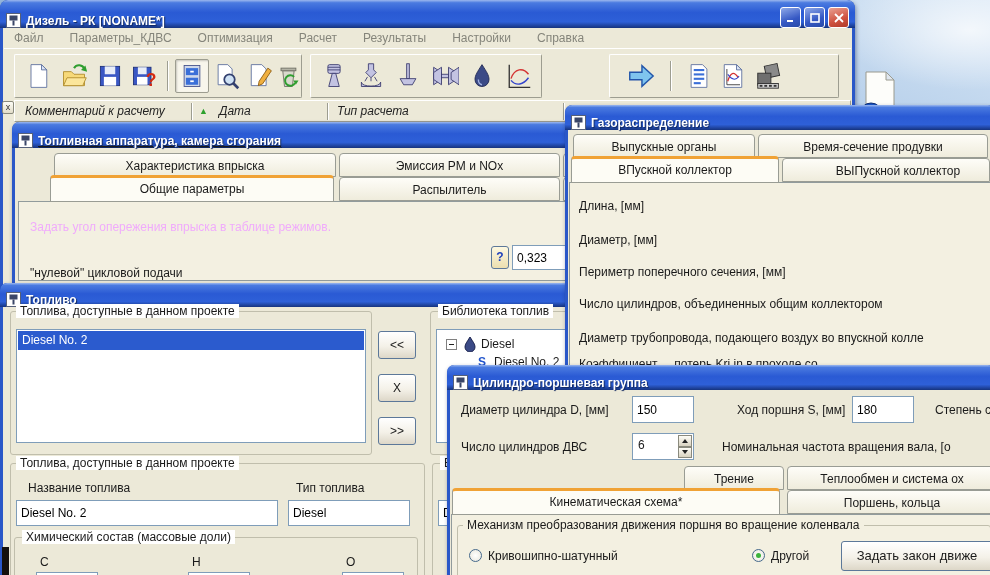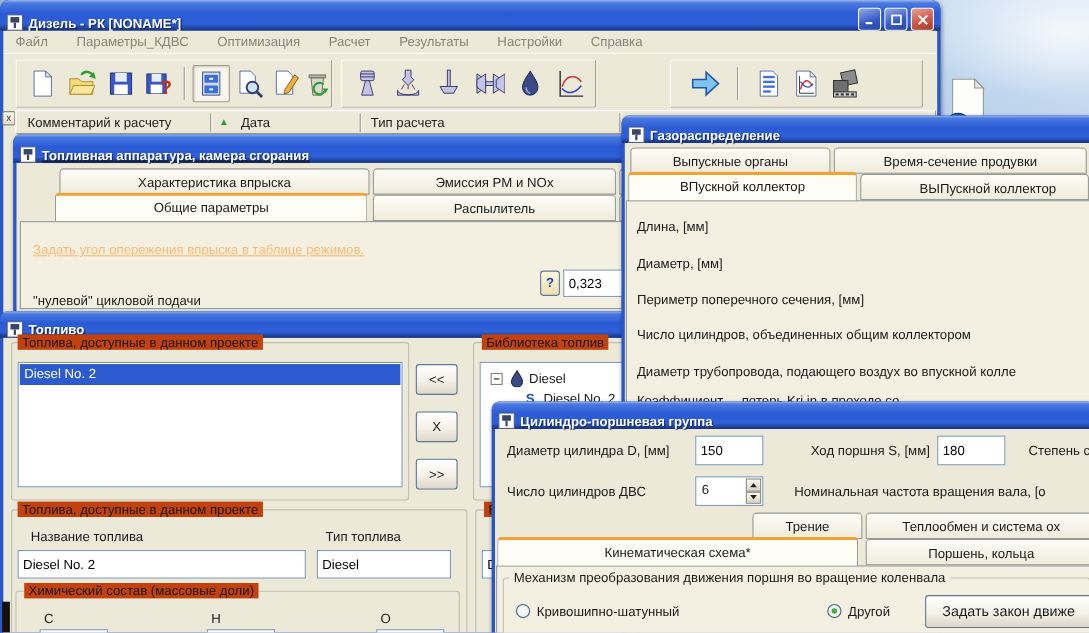--- a/index.html
+++ b/index.html
@@ -20,37 +20,37 @@
 
   
   .menubar { position:absolute; left:4px; right:4px; top:28px; height:20px; background:#ece9d8; display:flex; gap:26px; padding:3px 10px 0 10px; color:#85857b; }
   .menubar span { cursor:default; }
   .toolbar { position:absolute; left:4px; right:4px; top:48px; height:52px; background:#ece9d8; border-top:1px solid #fff; }
   .tpanel { position:absolute; top:5px; height:44px; background:#ece9d8; border:1px solid #fff; border-right-color:#9d9d90; border-bottom-color:#9d9d90; border-radius:2px; }
   .ticon { position:absolute; top:4px; width:34px; height:34px; display:flex; align-items:center; justify-content:center; border-radius:2px; }
   .ticon.pressed { background:#f8f6ec; border:1px solid #9d9d90; box-shadow:inset 1px 1px 2px rgba(0,0,0,.2); }
   .tsep { position:absolute; top:6px; width:2px; height:30px; border-left:1px solid #9d9d90; border-right:1px solid #fff; }
 
-  .hdrrow { position:absolute; left:14px; right:4px; top:100px; height:22px; background:#ece9d8; border:1px solid #fff; border-right-color:#9d9d90; border-bottom-color:#9d9d90; }
+  .hdrrow { position:absolute; left:14px; right:4px; top:100px; height:22px; background:#ece9d8; border:1px solid #fff; border-right-color:#9d9d90; border-bottom-color:#9d9d90;font-style:italic; }
   .hdrcell { position:absolute; top:3px; font-size:12px; color:#222; white-space:nowrap; }
   .hdrdiv { position:absolute; top:2px; width:2px; height:17px; border-left:1px solid #9d9d90; border-right:1px solid #fff; }
   .panelx { position:absolute; left:2px; top:101px; width:12px; height:13px; background:linear-gradient(#fdfcf6,#e2ddc9); border:1px solid #8a8a7d; border-radius:2px; font-size:9px; line-height:10px; text-align:center; color:#333; }
 
   
   .tab { position:absolute; height:24px; line-height:24px; text-align:center; background:linear-gradient(#fefdf8,#efecdc); border:1px solid #999c94; border-radius:4px 4px 0 0; z-index:2; white-space:nowrap; overflow:hidden; }
   .tab.active { background:#fdfcf5; border-top:3px solid #f0a235; height:27px; line-height:23px; z-index:4; }
   .tabpanel { position:absolute; background:#f3f0e1; border:1px solid #919b9c; z-index:3; }
 
   
   .lbl { position:absolute; white-space:nowrap; color:#1a1a1a; z-index:5; }
   .inp { position:absolute; background:#fff; border:1px solid #7f9db9; font-family:"Liberation Sans",sans-serif; font-size:12px; padding:1px 4px; z-index:5; }
   .btn { position:absolute; background:linear-gradient(180deg,#ffffff,#f4f1e8 55%,#ddd7c8); border:1px solid #5c7899; border-radius:3px; text-align:center; font-size:12px; z-index:5; white-space:nowrap; overflow:hidden; }
   .grp { position:absolute; border:1px solid #c0beac; border-radius:3px; z-index:4; }
-  .grplbl { position:absolute; background:#c2410c; padding:0 4px; white-space:nowrap; z-index:5; }
-  .link { position:absolute; color:#fdba74; text-decoration:underline; white-space:nowrap; z-index:5; }
+  .grplbl { position:absolute; background:#ffffff; padding:0 4px; white-space:nowrap; z-index:5; }
+  .link { position:absolute; color:#f0abfc; white-space:nowrap; z-index:5; }
   .radio { position:absolute; width:13px; height:13px; border-radius:50%; border:1px solid #46698c; background:radial-gradient(#fff,#e7e5da); z-index:5; }
   .radio.sel::after { content:""; position:absolute; left:3px; top:3px; width:5px; height:5px; border-radius:50%; background:#3bb33b; }
   .winbtn { width:21px; height:21px; border-radius:3px; border:1px solid #fff; display:flex; align-items:center; justify-content:center; }
   .winbtn.blue { background:linear-gradient(160deg,#8fa9e8,#3558c4 60%,#274aa8); }
   .winbtn.red { background:linear-gradient(160deg,#e9a092,#cf5240 60%,#b03a28); }
   .listsel { position:absolute; left:1px; right:1px; top:1px; height:19px; background:#2b5bce; color:#fff; padding:2px 4px; z-index:6; }
   .spinbtns { position:absolute; right:1px; top:1px; bottom:1px; width:14px; display:flex; flex-direction:column; }
   .spinbtns div { flex:1; background:linear-gradient(#fdfcf6,#d8d2c0); border:1px solid #8a8a7d; display:flex; align-items:center; justify-content:center; }
   .arrow-up { width:0; height:0; border-left:3px solid transparent; border-right:3px solid transparent; border-bottom:4px solid #222; }
   .arrow-dn { width:0; height:0; border-left:3px solid transparent; border-right:3px solid transparent; border-top:4px solid #222; }

